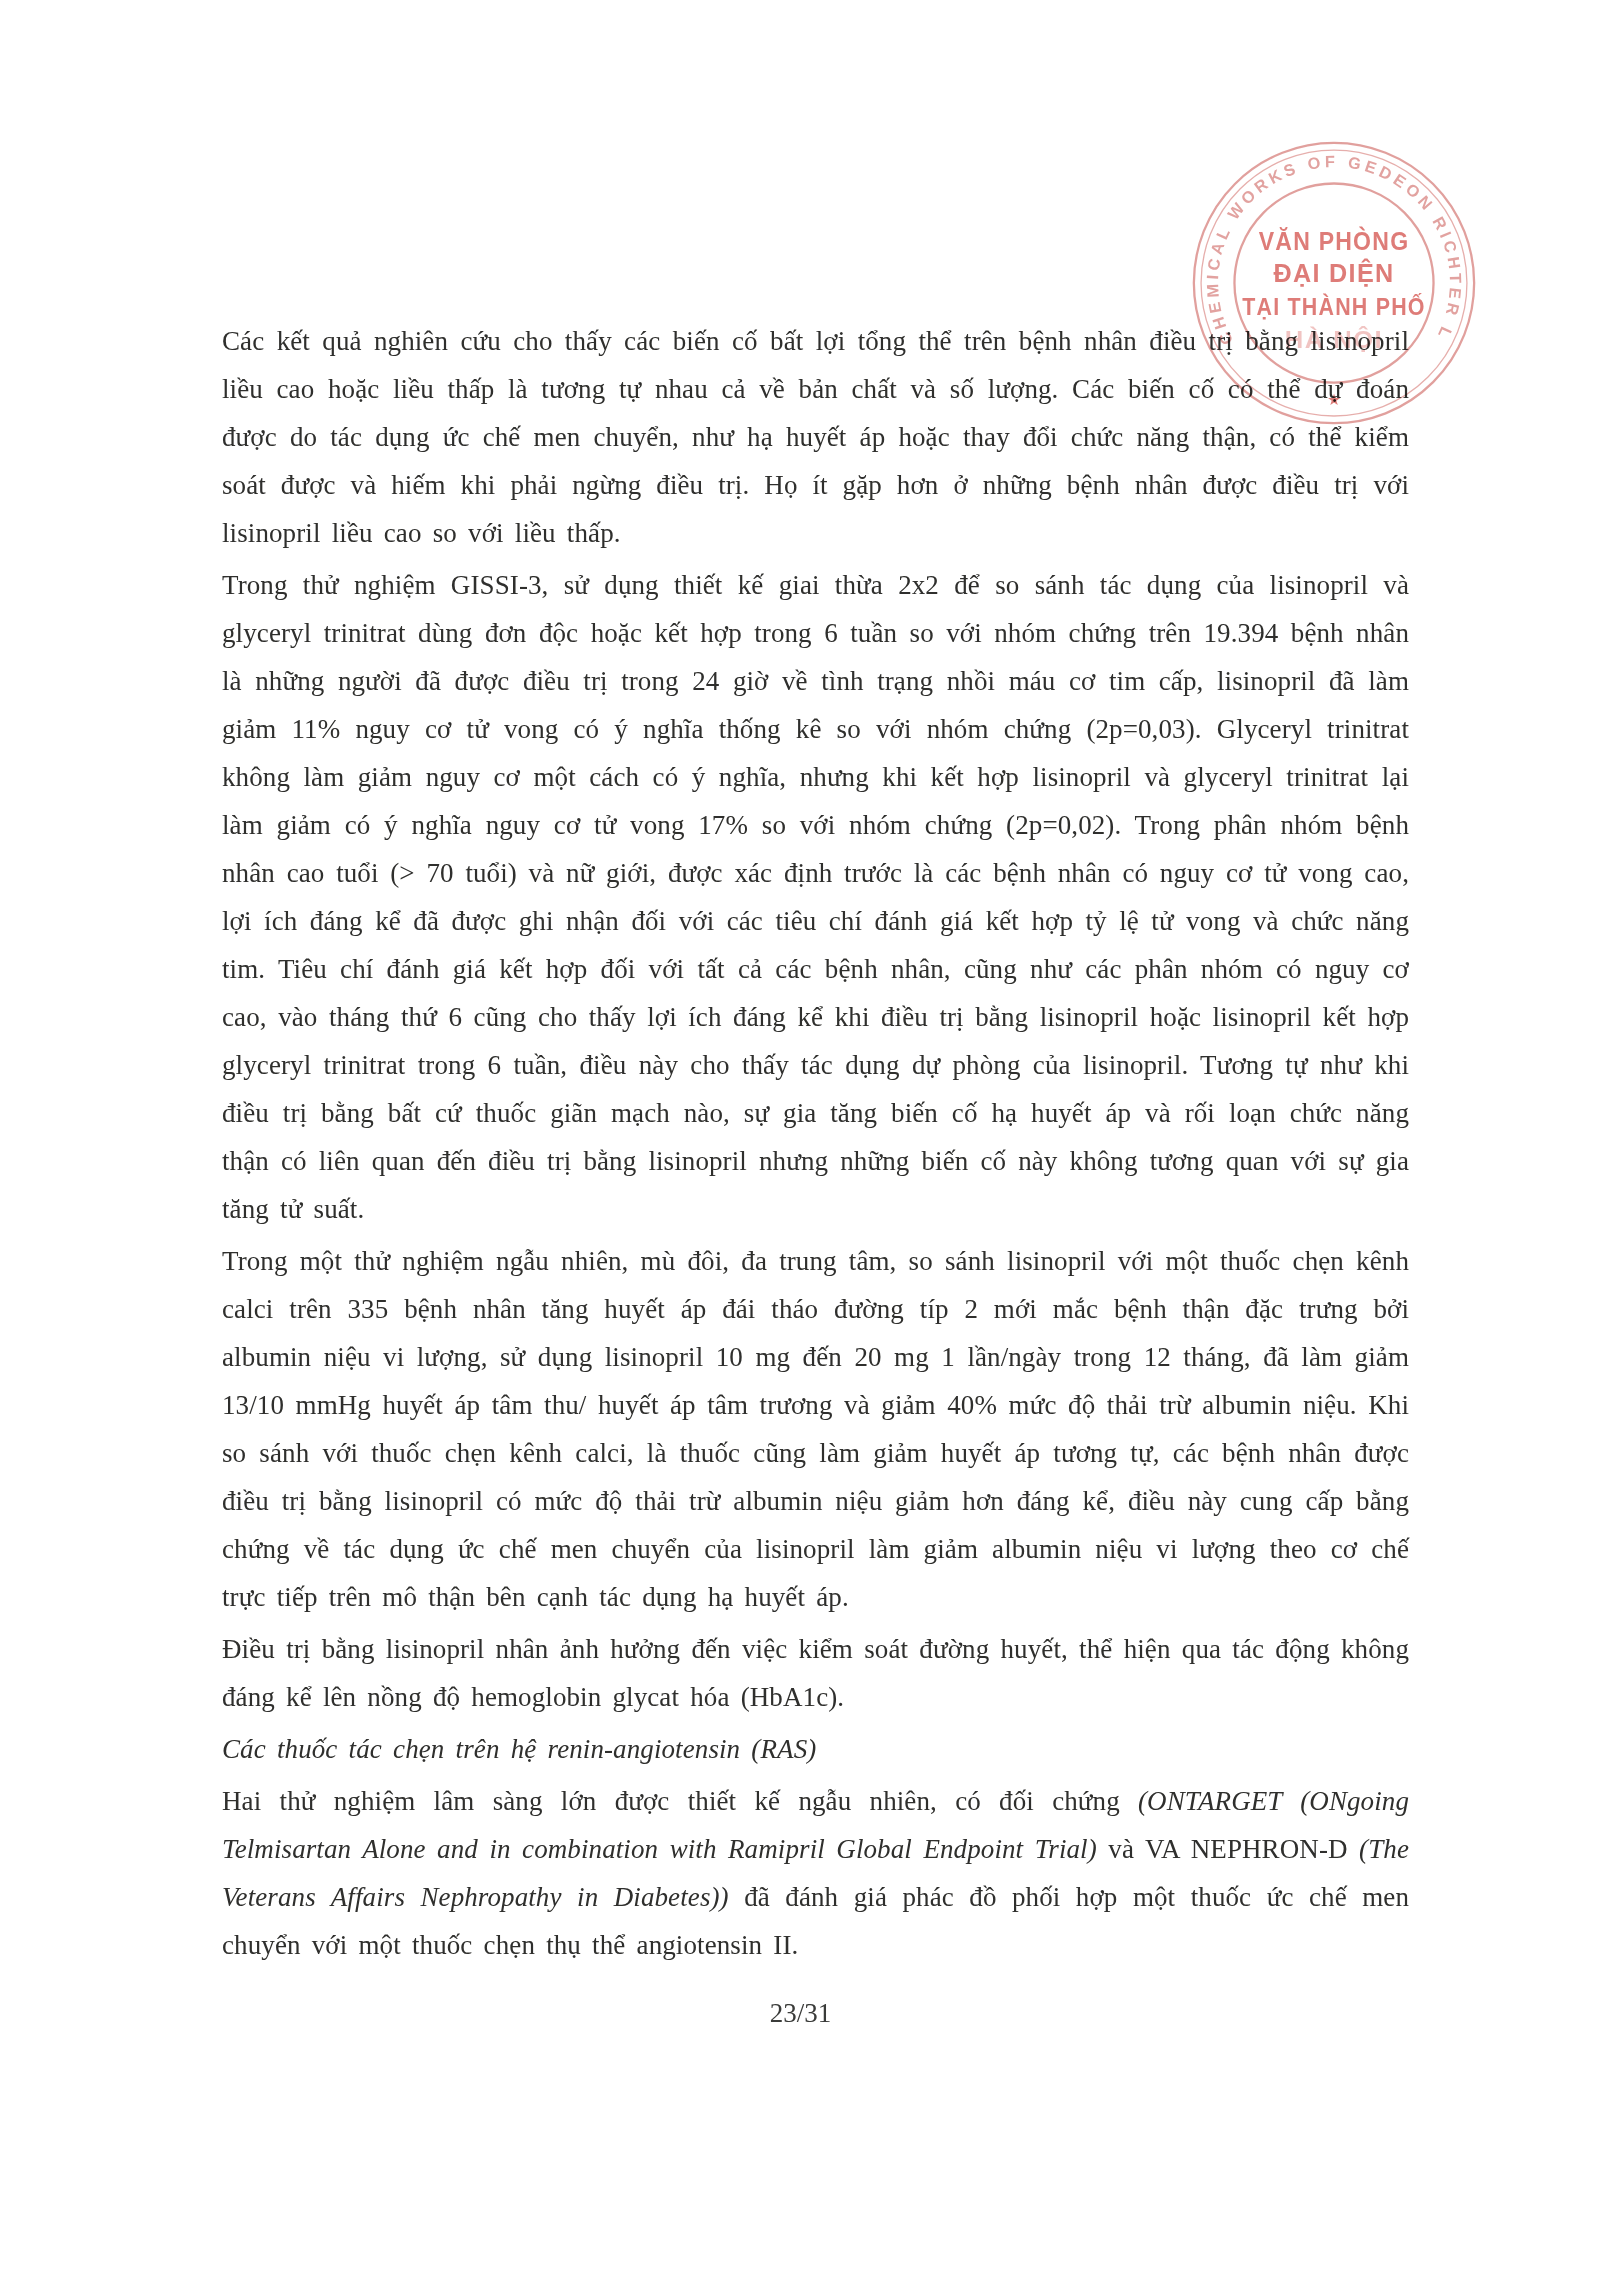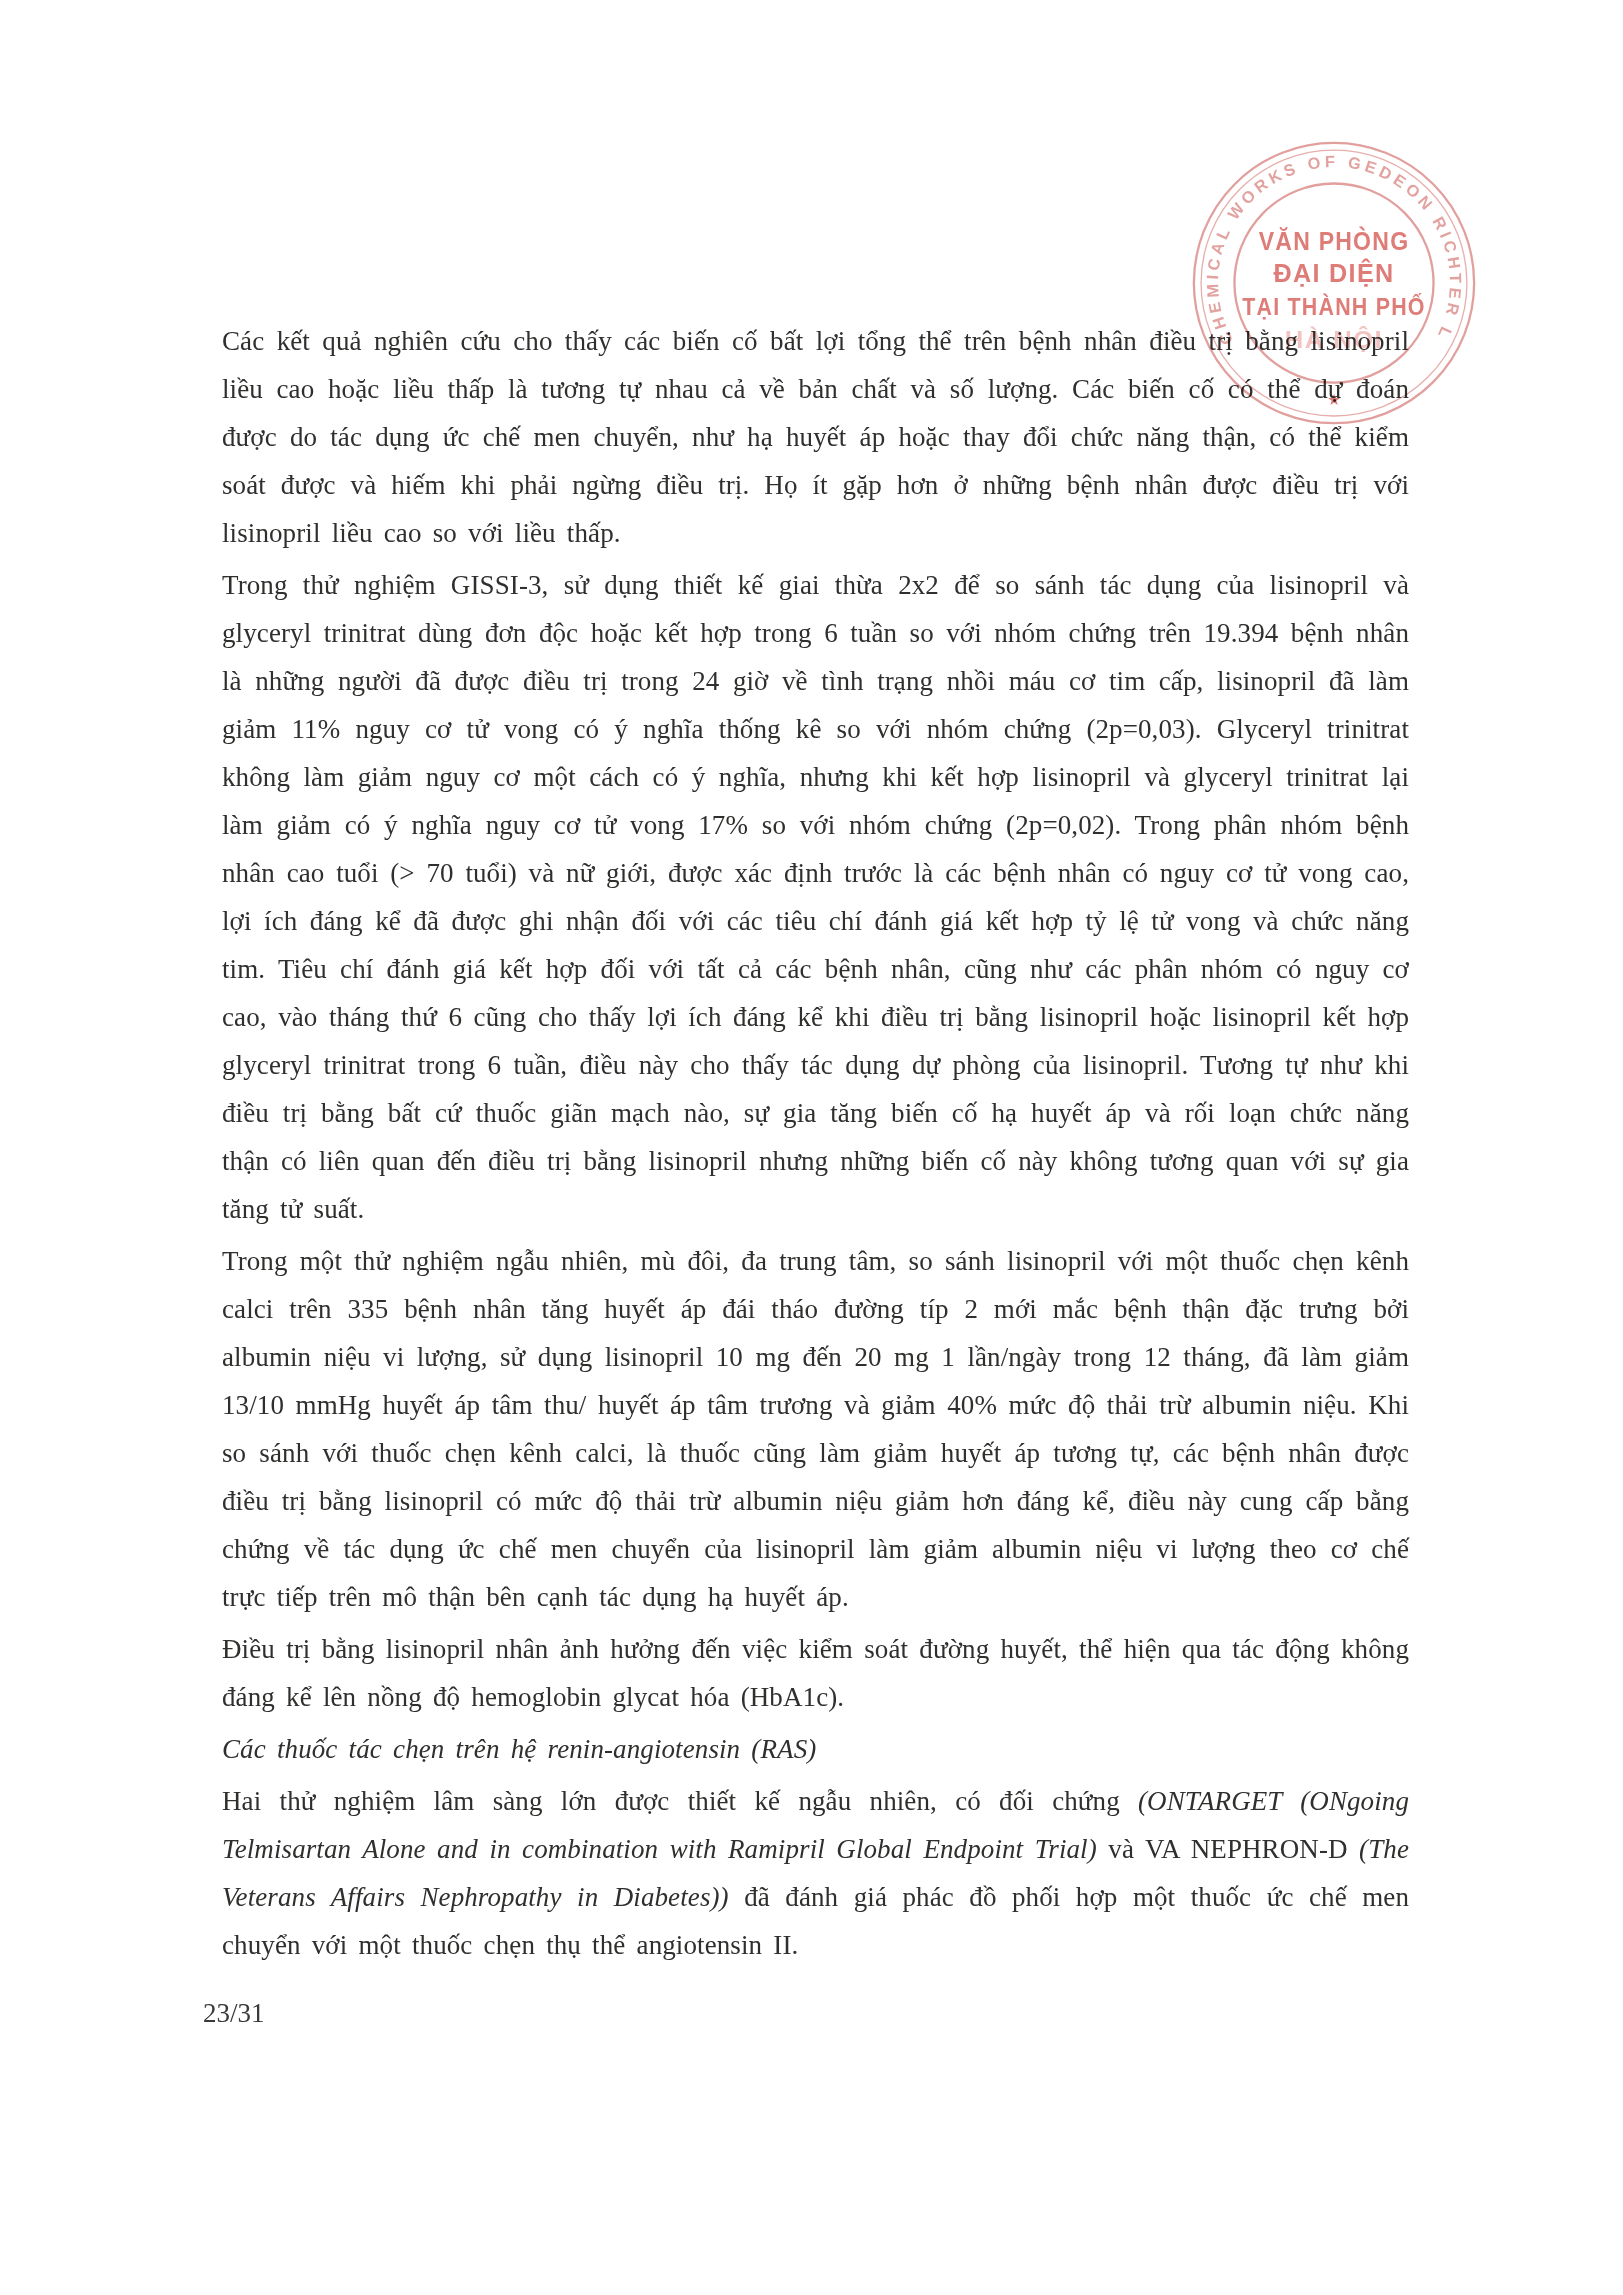--- a/index.html
+++ b/index.html
@@ -19,21 +19,21 @@
     text-align:justify;
     word-spacing:0.16em;
     letter-spacing:0.1px;
   }
   .content p{margin:4px;padding:0;}
   .italic{font-style:italic;}
   .gap-before{margin-top:48px;}
   .page-number{
     position:absolute;
     left:203px;top:1989px;width:1195px;
-    text-align:left;
+    text-align:center;
     font-size:27px;line-height:48px;
     color:#3a3b39;
   }
   .stamp{
     position:absolute;
     left:1186px;top:137px;
     width:296px;height:296px;
     opacity:0.85;
     mix-blend-mode:multiply;
     pointer-events:none;

